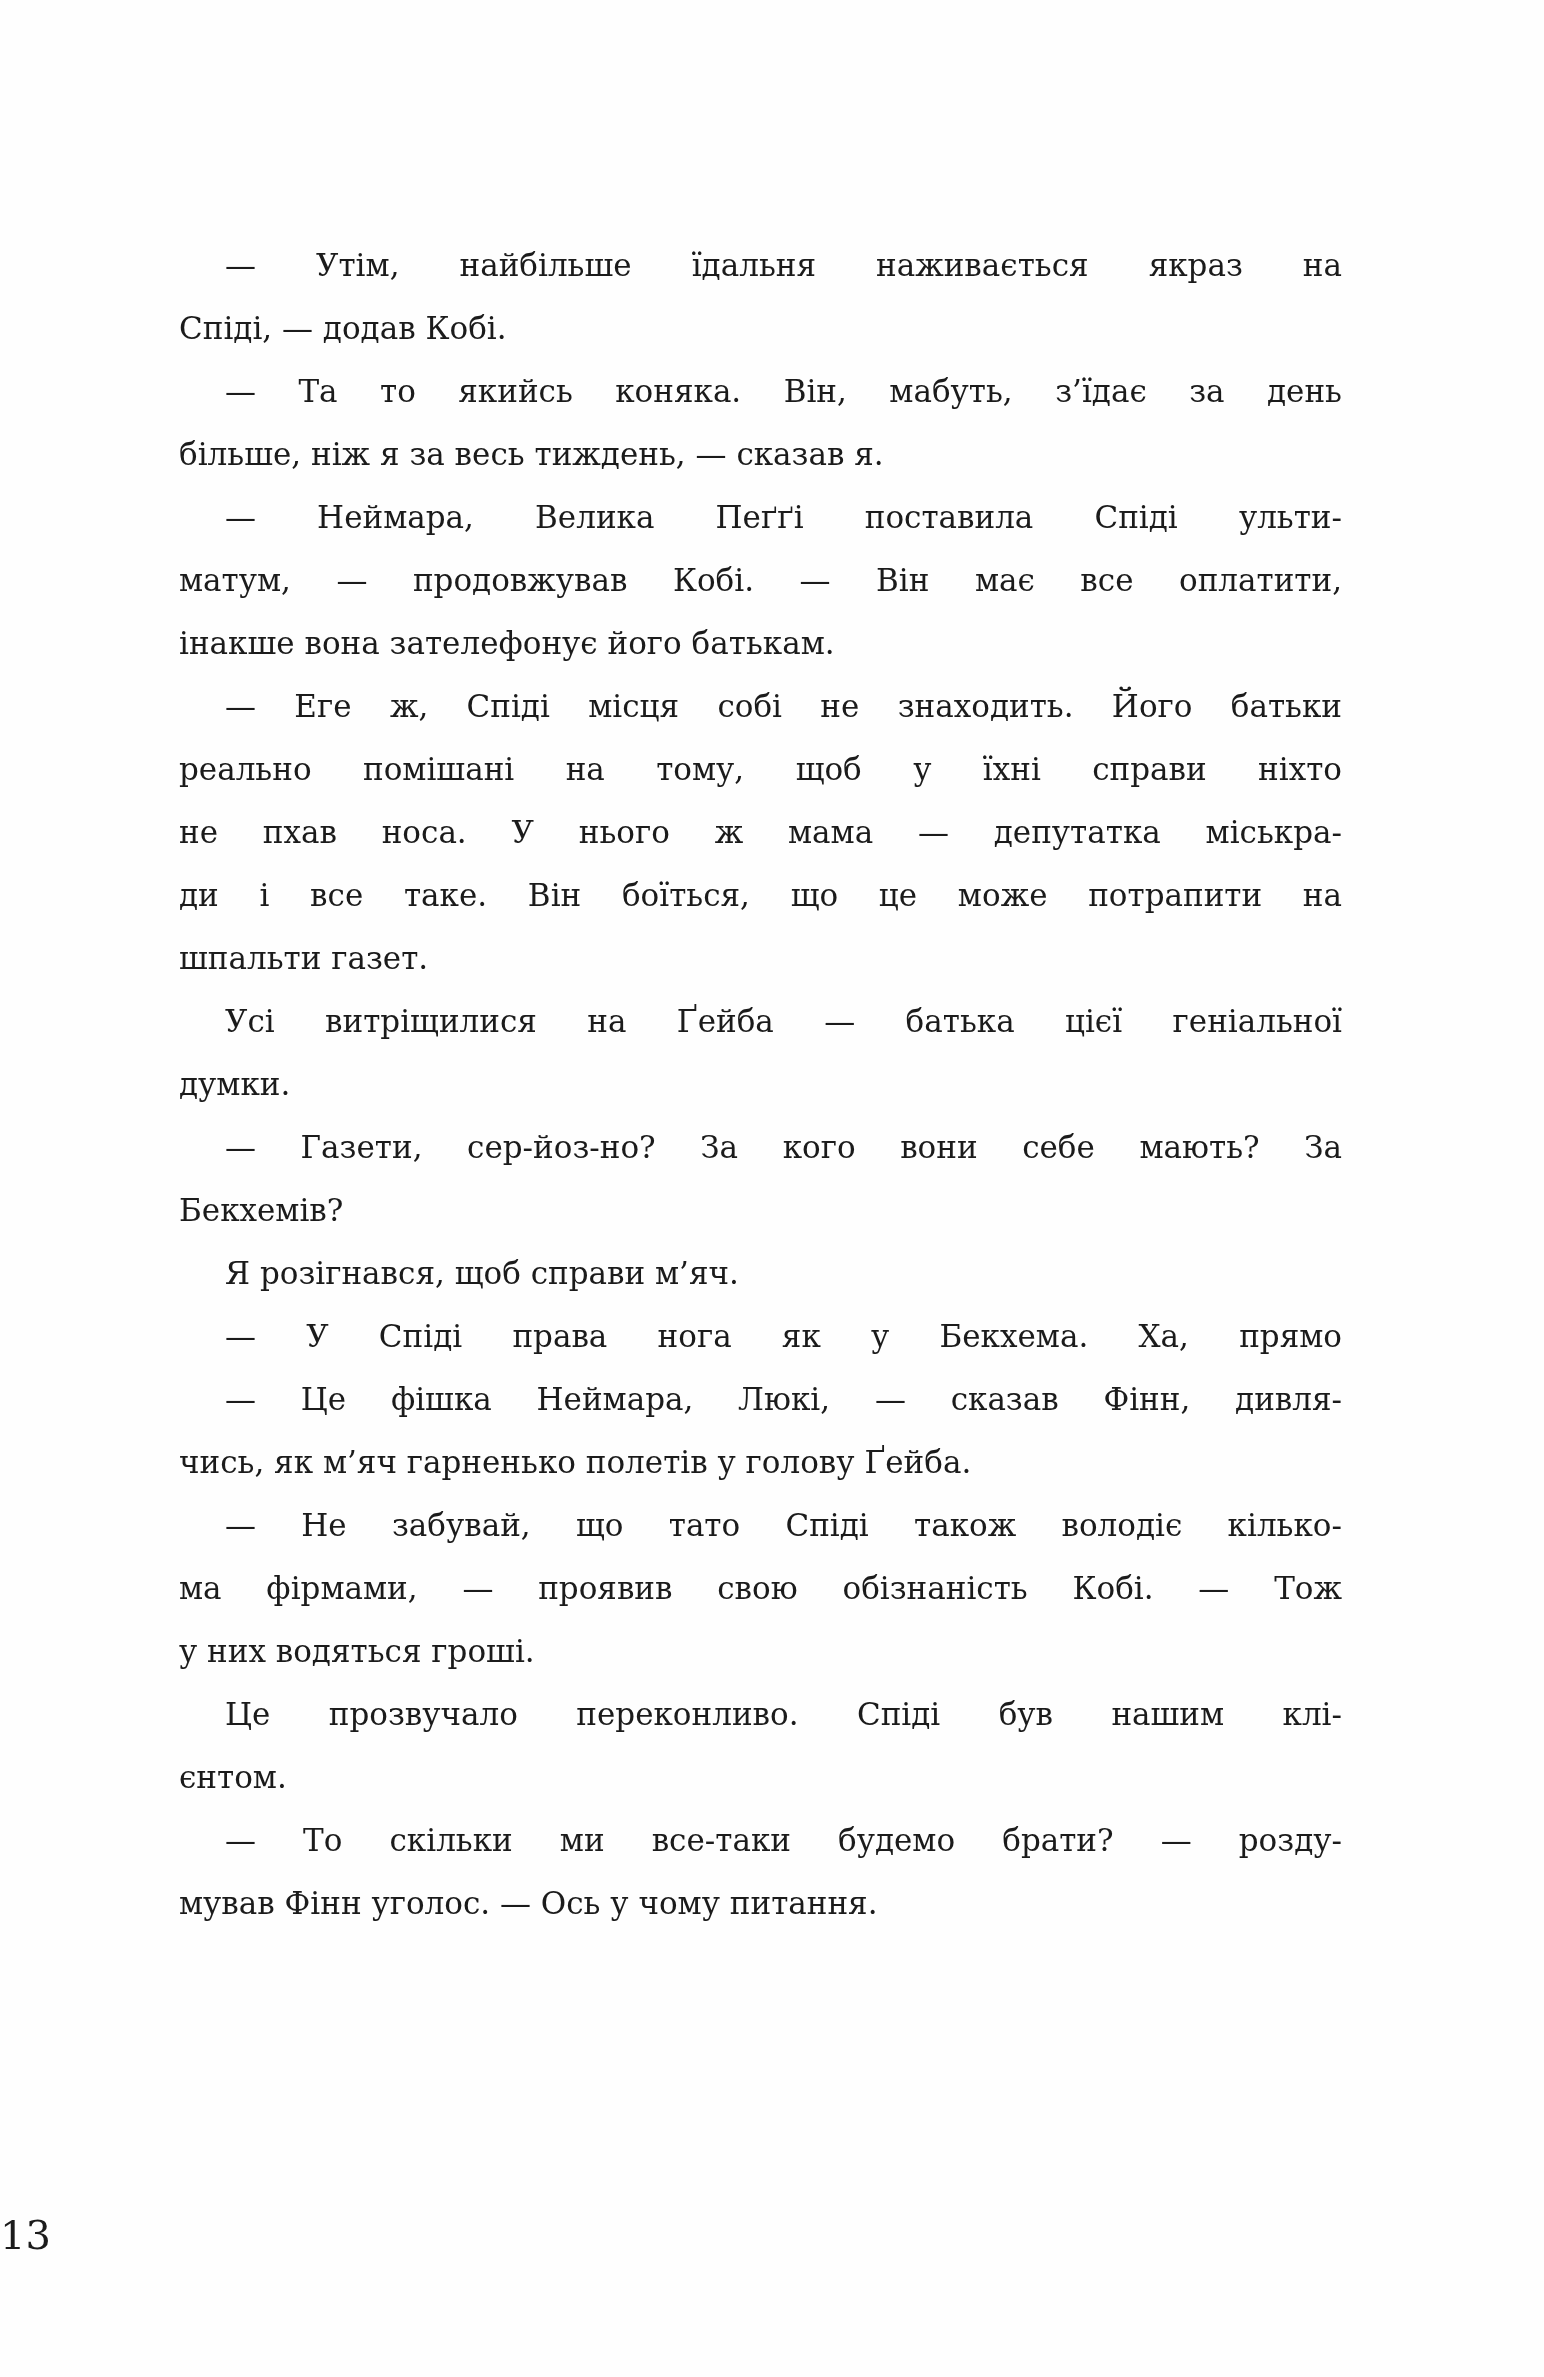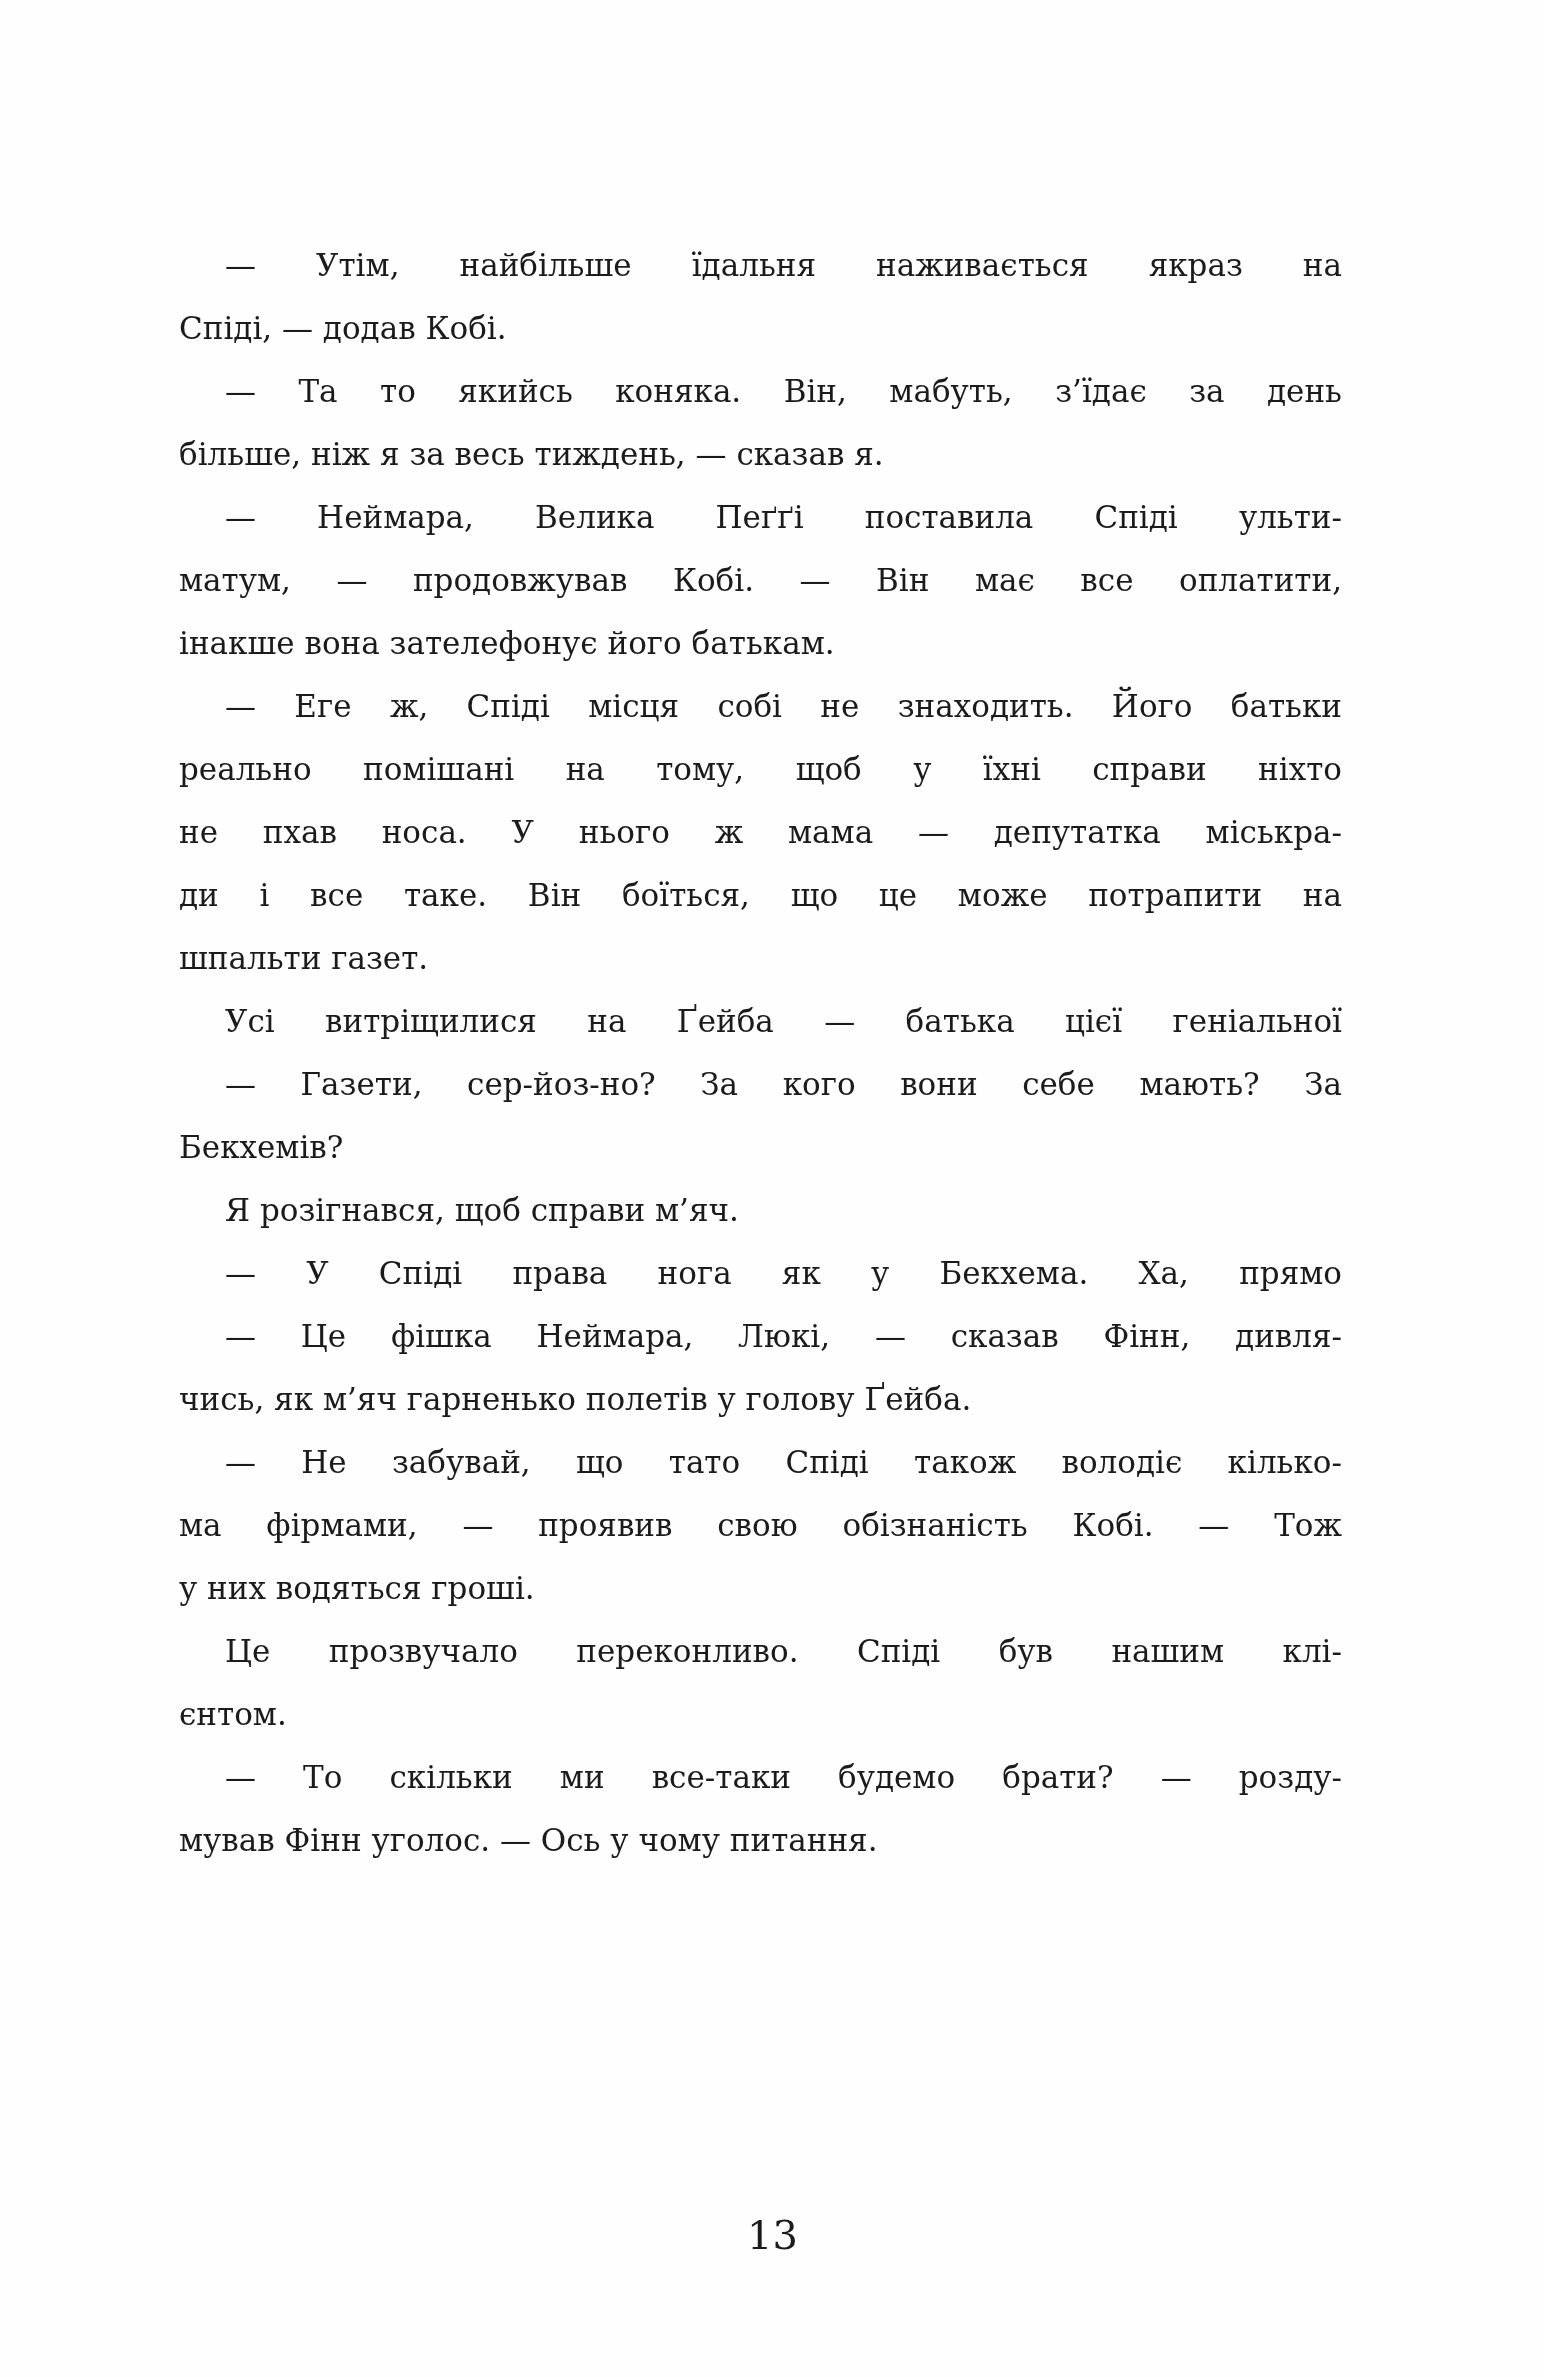--- a/index.html
+++ b/index.html
@@ -37,21 +37,20 @@
     text-indent: 46px;
   }
   .line.end {
     text-align-last: left;
   }
   .page-number {
     position: absolute;
     left: 0;
     top: 2204px;
     width: 1545px;
-    text-align: center;
     color: #1b1b1b;
     font-size: 40px;
     line-height: 63px;
   }
 </style>
 </head>
 <body>
 
 <div class="book-page">
   <div class="text-block">
@@ -61,20 +60,21 @@
     <div class="line end">більше, ніж я за весь тиждень, — сказав я.</div>
     <div class="line ind">— Неймара, Велика Пеґґі поставила Спіді ульти-</div>
     <div class="line">матум, — продовжував Кобі. — Він має все оплатити,</div>
     <div class="line end">інакше вона зателефонує його батькам.</div>
     <div class="line ind">— Еге ж, Спіді місця собі не знаходить. Його батьки</div>
     <div class="line">реально помішані на тому, щоб у їхні справи ніхто</div>
     <div class="line">не пхав носа. У нього ж мама — депутатка міськра-</div>
     <div class="line">ди і все таке. Він боїться, що це може потрапити на</div>
     <div class="line end">шпальти газет.</div>
     <div class="line ind">Усі витріщилися на Ґейба — батька цієї геніальної</div>
+    <div class="line end">думки.</div>
     <div class="line ind">— Газети, сер-йоз-но? За кого вони себе мають? За</div>
     <div class="line end">Бекхемів?</div>
     <div class="line ind end">Я розігнався, щоб справи м’яч.</div>
     <div class="line ind">— У Спіді права нога як у Бекхема. Ха, прямо</div>
     <div class="line ind">— Це фішка Неймара, Люкі, — сказав Фінн, дивля-</div>
     <div class="line end">чись, як м’яч гарненько полетів у голову Ґейба.</div>
     <div class="line ind">— Не забувай, що тато Спіді також володіє кілько-</div>
     <div class="line">ма фірмами, — проявив свою обізнаність Кобі. — Тож</div>
     <div class="line end">у них водяться гроші.</div>
     <div class="line ind">Це прозвучало переконливо. Спіді був нашим клі-</div>

